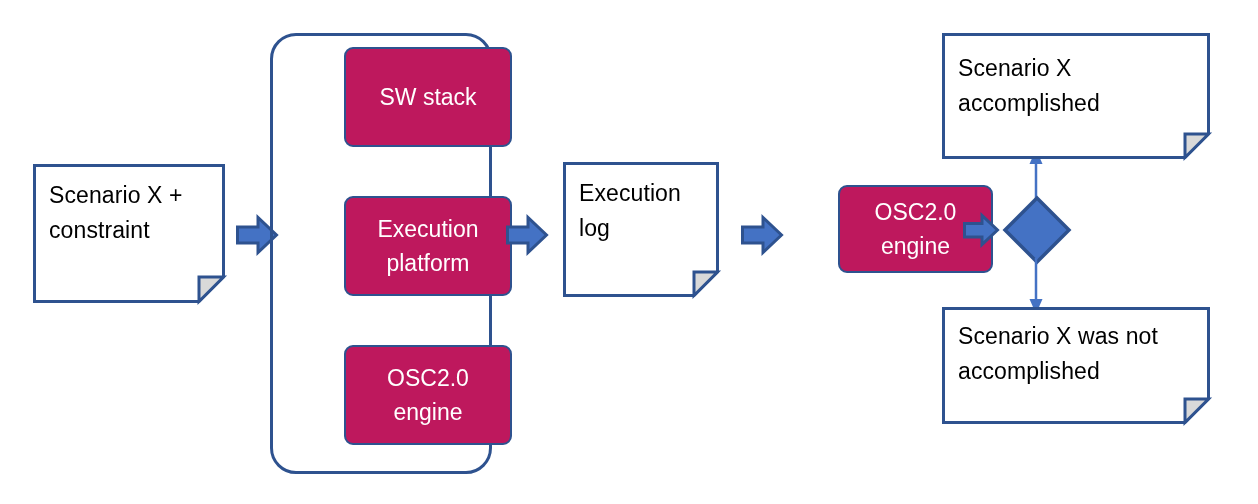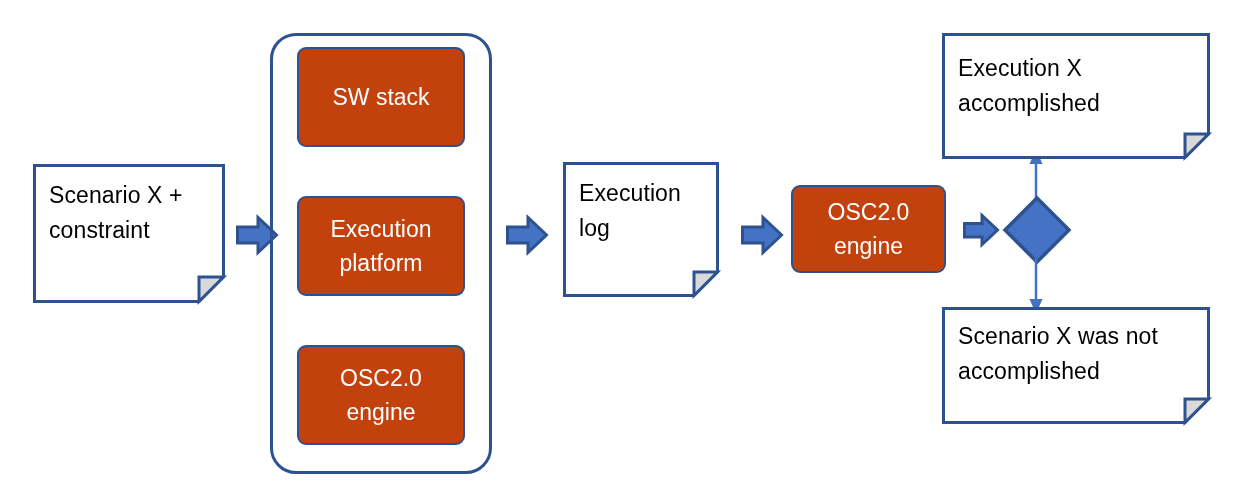--- a/index.html
+++ b/index.html
@@ -34,32 +34,33 @@
     top: 14px;
     color: #000000;
     font-size: 23px;
     line-height: 35px;
     letter-spacing: 0.1px;
     white-space: pre-line;
   }
   
   .bluebox {
     position: absolute;
-    background: #c2410c;
+    background: #be185d;
     border: 2.5px solid #2E528F;
     border-radius: 9px;
     color: #ffffff;
     font-size: 23px;
     line-height: 34px;
     display: flex;
     align-items: center;
     justify-content: center;
     text-align: center;
     white-space: pre-line;
     box-sizing: border-box;
+    margin-left: 47px;
   }
   
   .container-rrect {
     position: absolute;
     border: 3px solid #2E528F;
     border-radius: 26px;
     background: transparent;
     box-sizing: border-box;
   }
   
@@ -156,21 +157,21 @@
       <line x1="8" y1="0" x2="8" y2="44" stroke="#4472C4" stroke-width="2.5"></line>
       <path d="M8,56 L14.5,41 L1.5,41 Z" fill="#4472C4"></path>
     </svg>
   </div>
 
   <div class="doc" style="left:942px; top:33px; width:268px; height:126px;">
     <svg width="268" height="126" viewBox="0 0 268 126">
       <path d="M1.5,1.5 H266.5 V101 L243,124.5 H1.5 Z" fill="#FFFFFF" stroke="#2E528F" stroke-width="3"></path>
       <path d="M266.5,101 L243,101 L243,124.5 Z" fill="#D9D9D9" stroke="#2E528F" stroke-width="3" stroke-linejoin="miter"></path>
     </svg>
-    <div class="doc-text" style="top:18px;">Execution X
+    <div class="doc-text" style="top:18px;">Scenario X
 accomplished</div>
   </div>
 
   <div class="doc" style="left:942px; top:307px; width:244px; height:117px;">
     <svg width="268" height="117" viewBox="0 0 268 117">
       <path d="M1.5,1.5 H266.5 V92 L243,115.5 H1.5 Z" fill="#FFFFFF" stroke="#2E528F" stroke-width="3"></path>
       <path d="M266.5,92 L243,92 L243,115.5 Z" fill="#D9D9D9" stroke="#2E528F" stroke-width="3" stroke-linejoin="miter"></path>
     </svg>
     <div class="doc-text" style="top:12px;">Scenario X was not
 accomplished</div>

